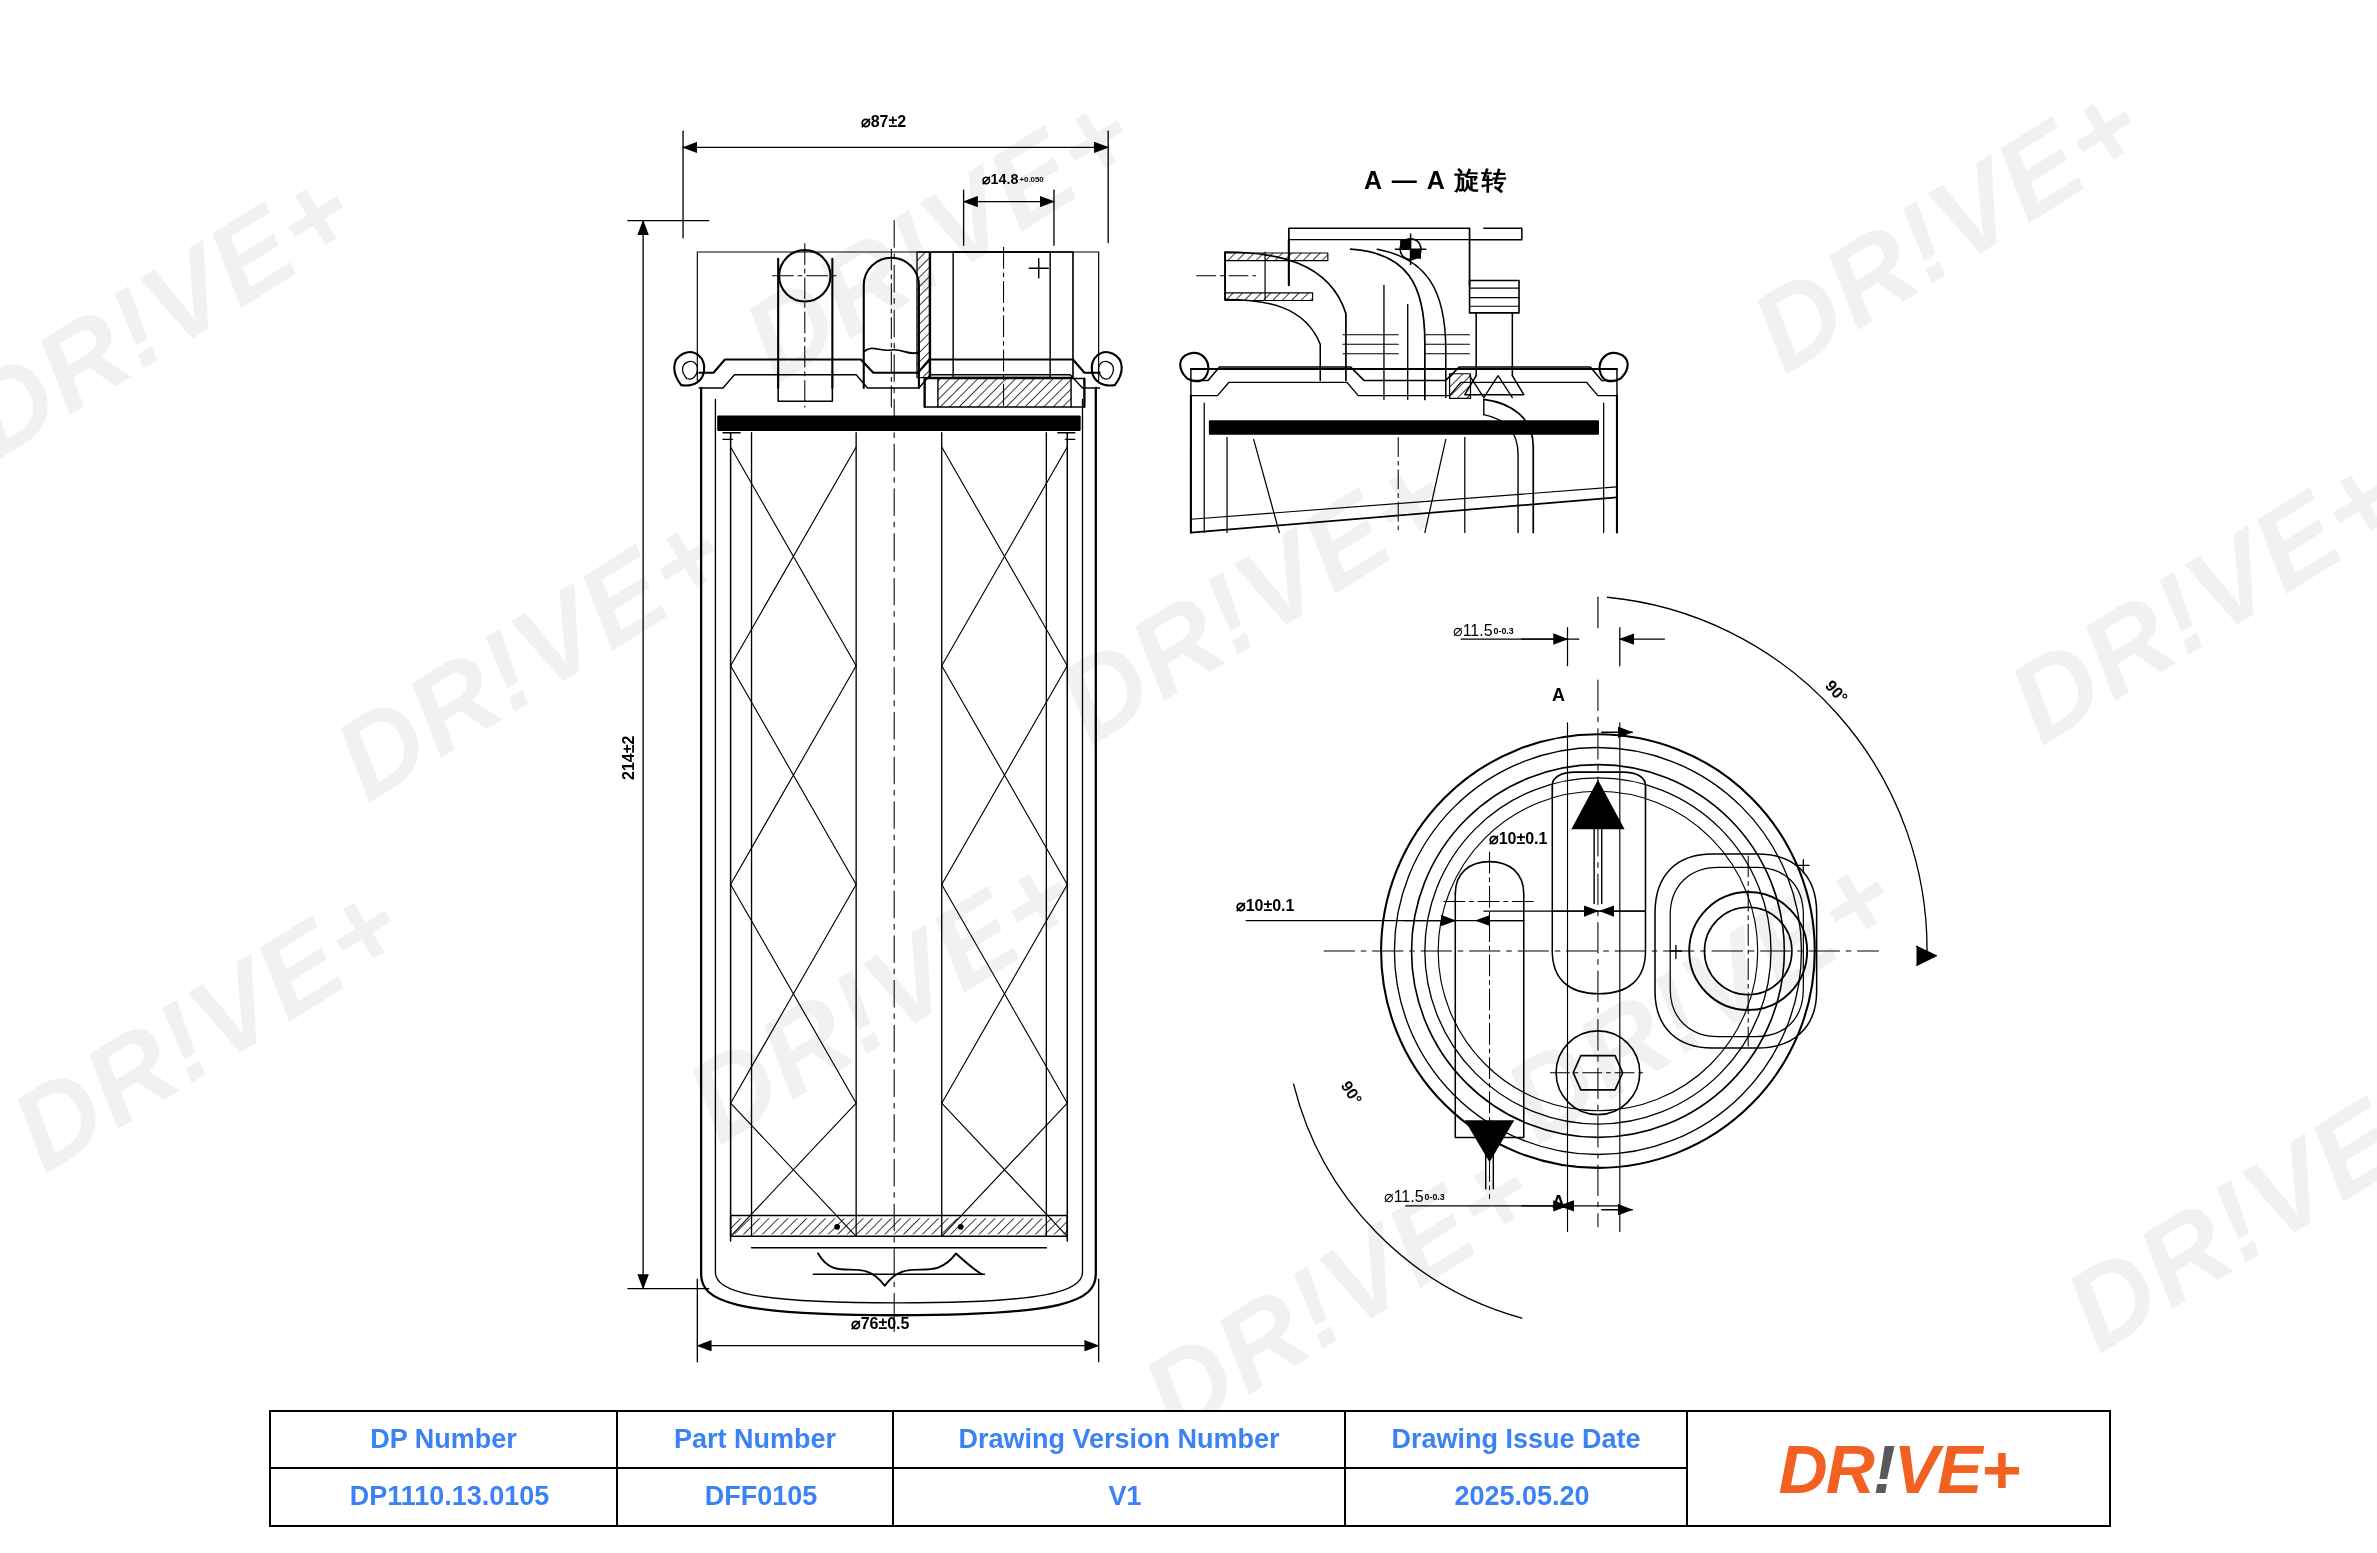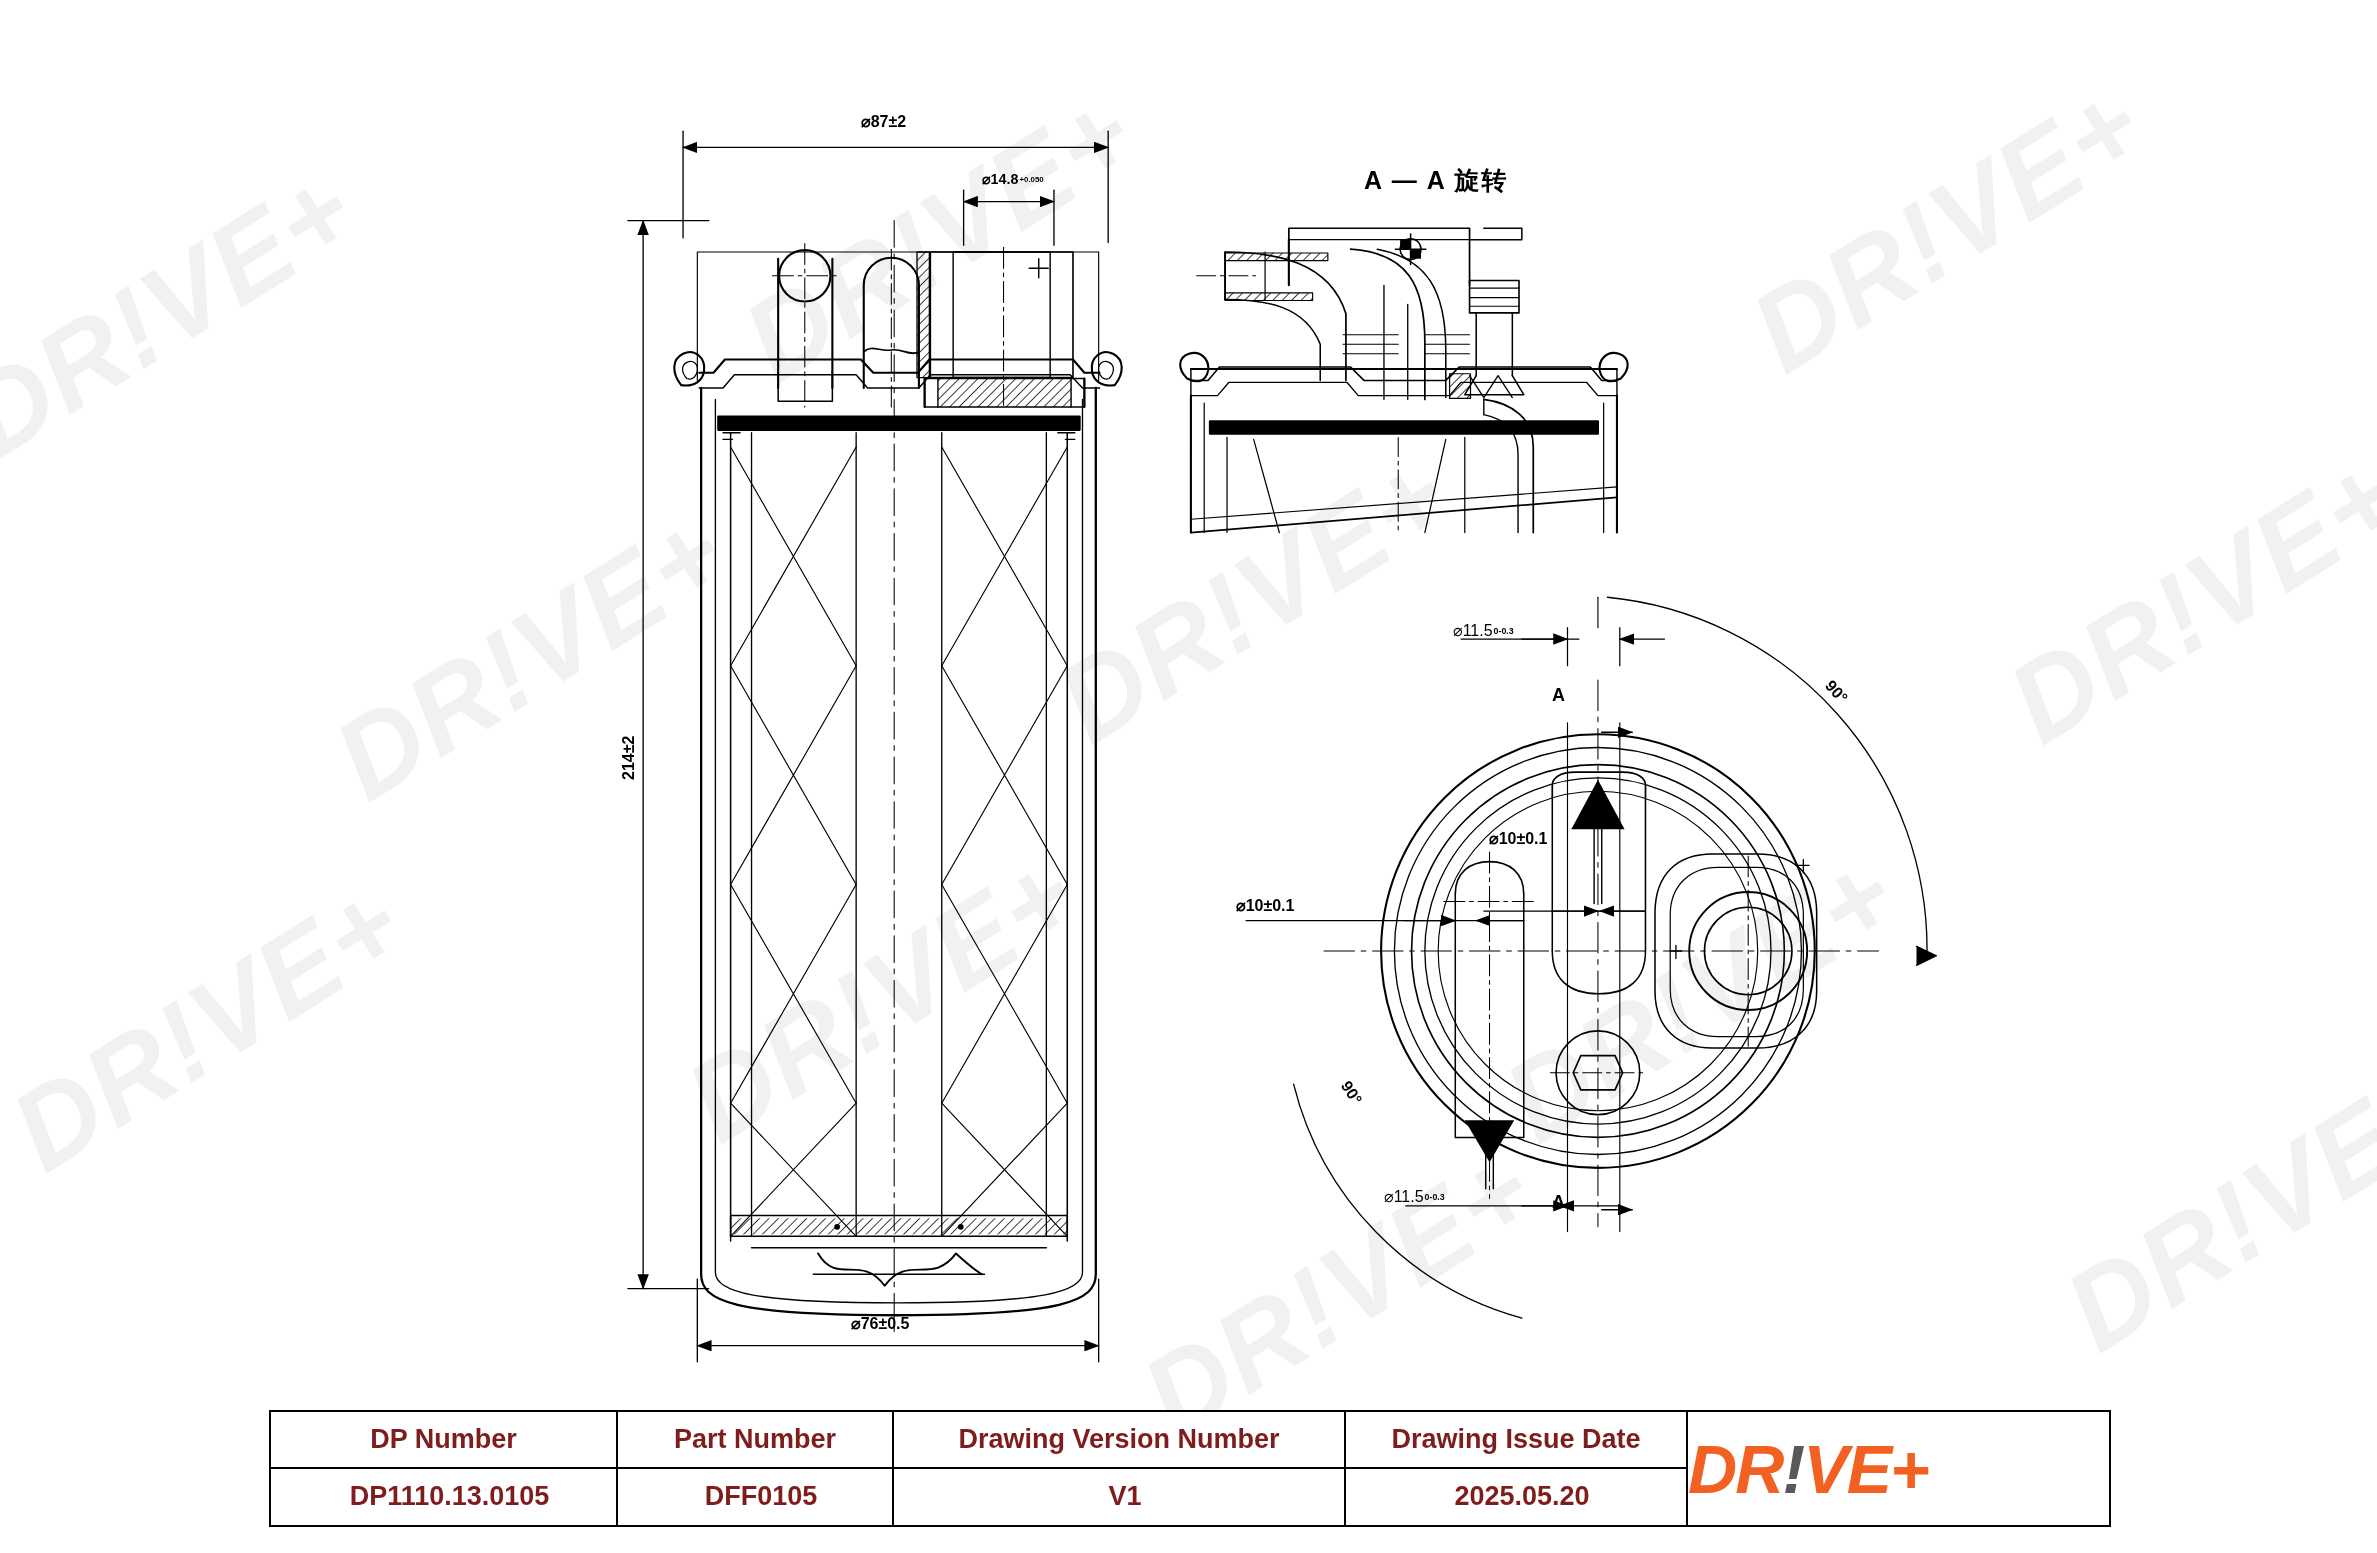--- a/index.html
+++ b/index.html
@@ -40,30 +40,30 @@
     display:flex;flex-direction:column;
     border-right:2.9px solid #000;
     box-sizing:border-box;
   }
   .tb-col:last-child{border-right:none;}
   .tb-head,.tb-val{
     display:flex;align-items:center;justify-content:center;
     box-sizing:border-box;
     height:50%;
     font-weight:bold;
-    color:#7f1d1d;
+    color:#3b82f6;
     white-space:nowrap;
   }
   .tb-head{border-bottom:2.9px solid #000;font-size:27px;}
   .tb-val{font-size:27px;padding-left:12px;}
   .c-dp{width:347px;}
   .c-part{width:276px;}
   .c-ver{width:452px;}
   .c-date{width:342px;}
-  .c-logo{flex:1;display:flex;align-items:flex-start;justify-content:center;}
+  .c-logo{flex:1;display:flex;align-items:center;justify-content:center;}
 
   
   .logo{
     display:flex;align-items:center;justify-content:center;
     font-family:"Liberation Sans", sans-serif;
     font-weight:bold;font-style:italic;
     font-size:68px;letter-spacing:-1.9px;
     line-height:1;
     user-select:none;
   }

